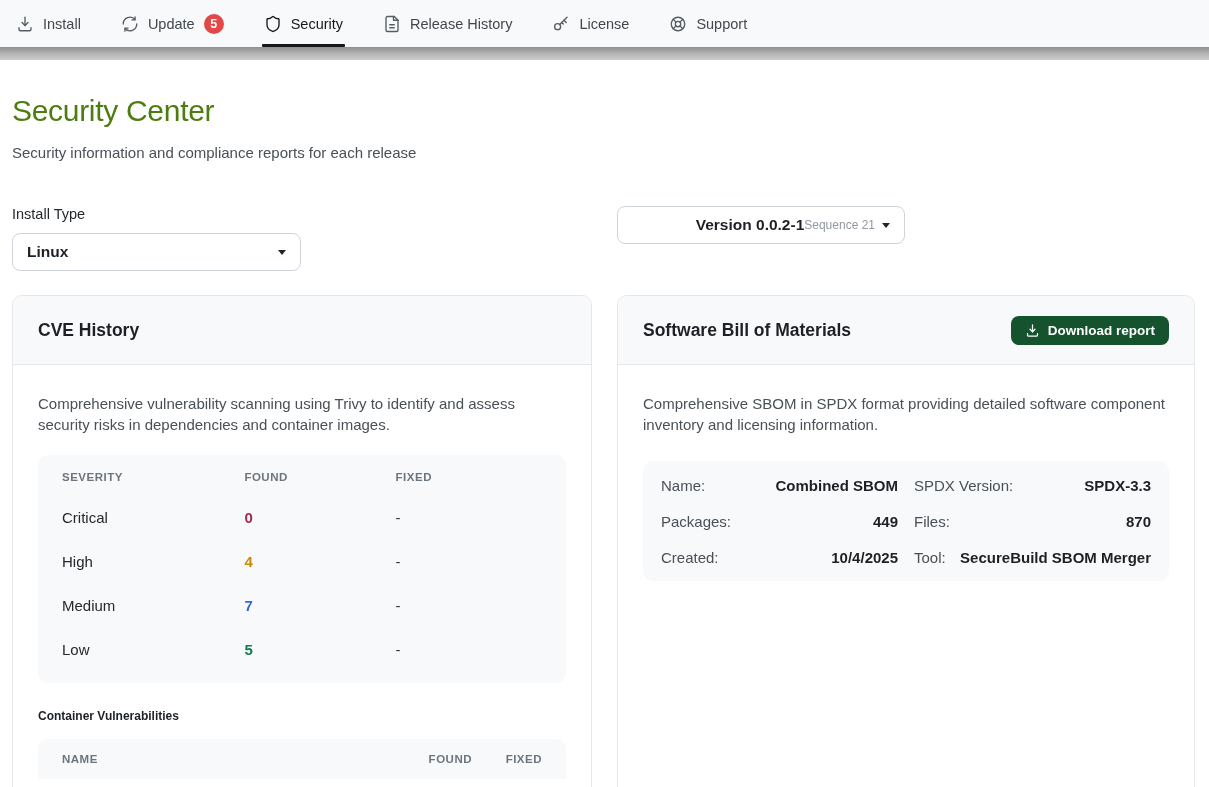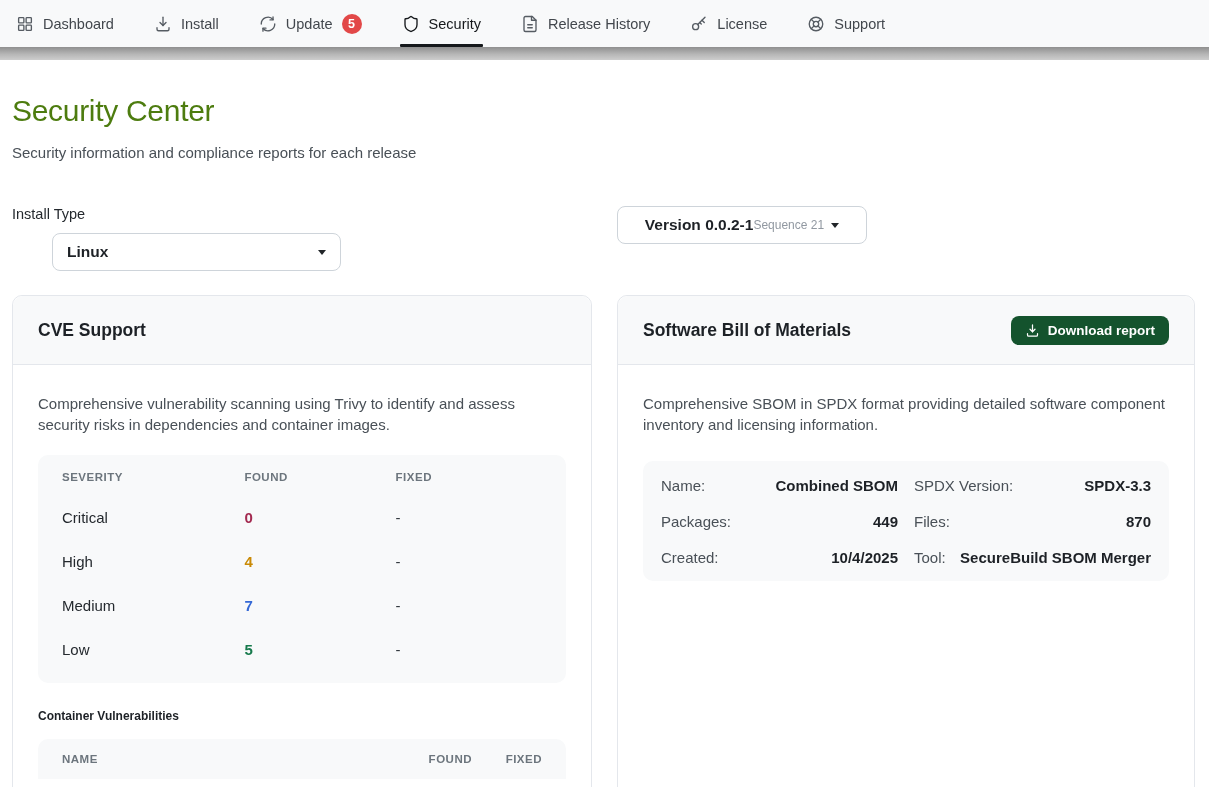--- a/index.html
+++ b/index.html
@@ -28,22 +28,22 @@
     margin-top:34px; color:#4d7c0f; }
   .page-subtitle { font-size:15px; color:#495057; margin-top:16px; }
 
   
   .filters { display:flex; gap:25px; margin-top:45px; }
   .filter-col-left { width:580px; }
   .filter-col-right { width:578px; }
   .filter-label { font-size:14.5px; font-weight:500; color:#24292e; margin-bottom:11px; }
   .select { height:38px; border:1px solid #ced4da; border-radius:8px; background:#fff;
     display:flex; align-items:center; padding:0 14px; cursor:pointer; }
-  .select-install { width:289px; justify-content:space-between;margin-left:40px; }
-  .select-release { width:250px; justify-content:center; }
+  .select-install { width:289px; justify-content:space-between; }
+  .select-release { width:288px; justify-content:flex-end; }
   .select-value { font-size:15.5px; font-weight:700; color:#1d2126; }
   .select-right { display:flex; align-items:center; gap:7px; }
   .select-hint { font-size:12px; color:#9198a1; }
   .caret { width:0; height:0; border-left:4.5px solid transparent;
     border-right:4.5px solid transparent; border-top:5.5px solid #212529; }
 
   
   .cards { display:flex; gap:25px; margin-top:24px; align-items:stretch; }
   .card { border:1px solid #e4e7ec; border-radius:10px; background:#fff; height:560px;
     overflow:hidden; }
@@ -86,29 +86,20 @@
   .sbom-label { font-size:15px; color:#495057; }
   .sbom-value { margin-left:auto; font-size:15px; font-weight:700; color:#1d2126;
     white-space:nowrap; }
 </style>
 </head>
 <body>
 
 <div class="nav">
   <div class="nav-item">
     <svg viewBox="0 0 24 24">
-      <rect x="3.5" y="3.5" width="7" height="7" rx="1"></rect>
-        <rect x="13.5" y="3.5" width="7" height="7" rx="1"></rect>
-      <rect x="3.5" y="13.5" width="7" height="7" rx="1"></rect>
-        <rect x="13.5" y="13.5" width="7" height="7" rx="1"></rect>
-    </svg>
-    <span>Dashboard</span>
-  </div>
-  <div class="nav-item">
-    <svg viewBox="0 0 24 24">
       <path d="M12 3v11"></path>
         <path d="M8 10l4 4 4-4"></path>
         <path d="M4 17v2a2 2 0 0 0 2 2h12a2 2 0 0 0 2-2v-2"></path>
     </svg>
     <span>Install</span>
   </div>
   <div class="nav-item">
     <svg viewBox="0 0 24 24">
       <path d="M21 12a9 9 0 0 1-15.7 6"></path>
         <path d="M3 12a9 9 0 0 1 15.7-6"></path>
@@ -177,21 +168,21 @@
           <span class="caret"></span>
         </span>
       </div>
     </div>
   </div>
 
   <div class="cards">
 
     <div class="card card-left">
       <div class="card-header">
-        <span class="card-title">CVE Support</span>
+        <span class="card-title">CVE History</span>
       </div>
       <div class="card-body">
         <div class="card-desc">Comprehensive vulnerability scanning using Trivy to identify and assess security risks in dependencies and container images.</div>
 
         <div class="sev-table">
           <div class="sev-row sev-head-row">
             <span class="sev-head">SEVERITY</span>
             <span class="sev-head">FOUND</span>
             <span class="sev-head">FIXED</span>
           </div>

